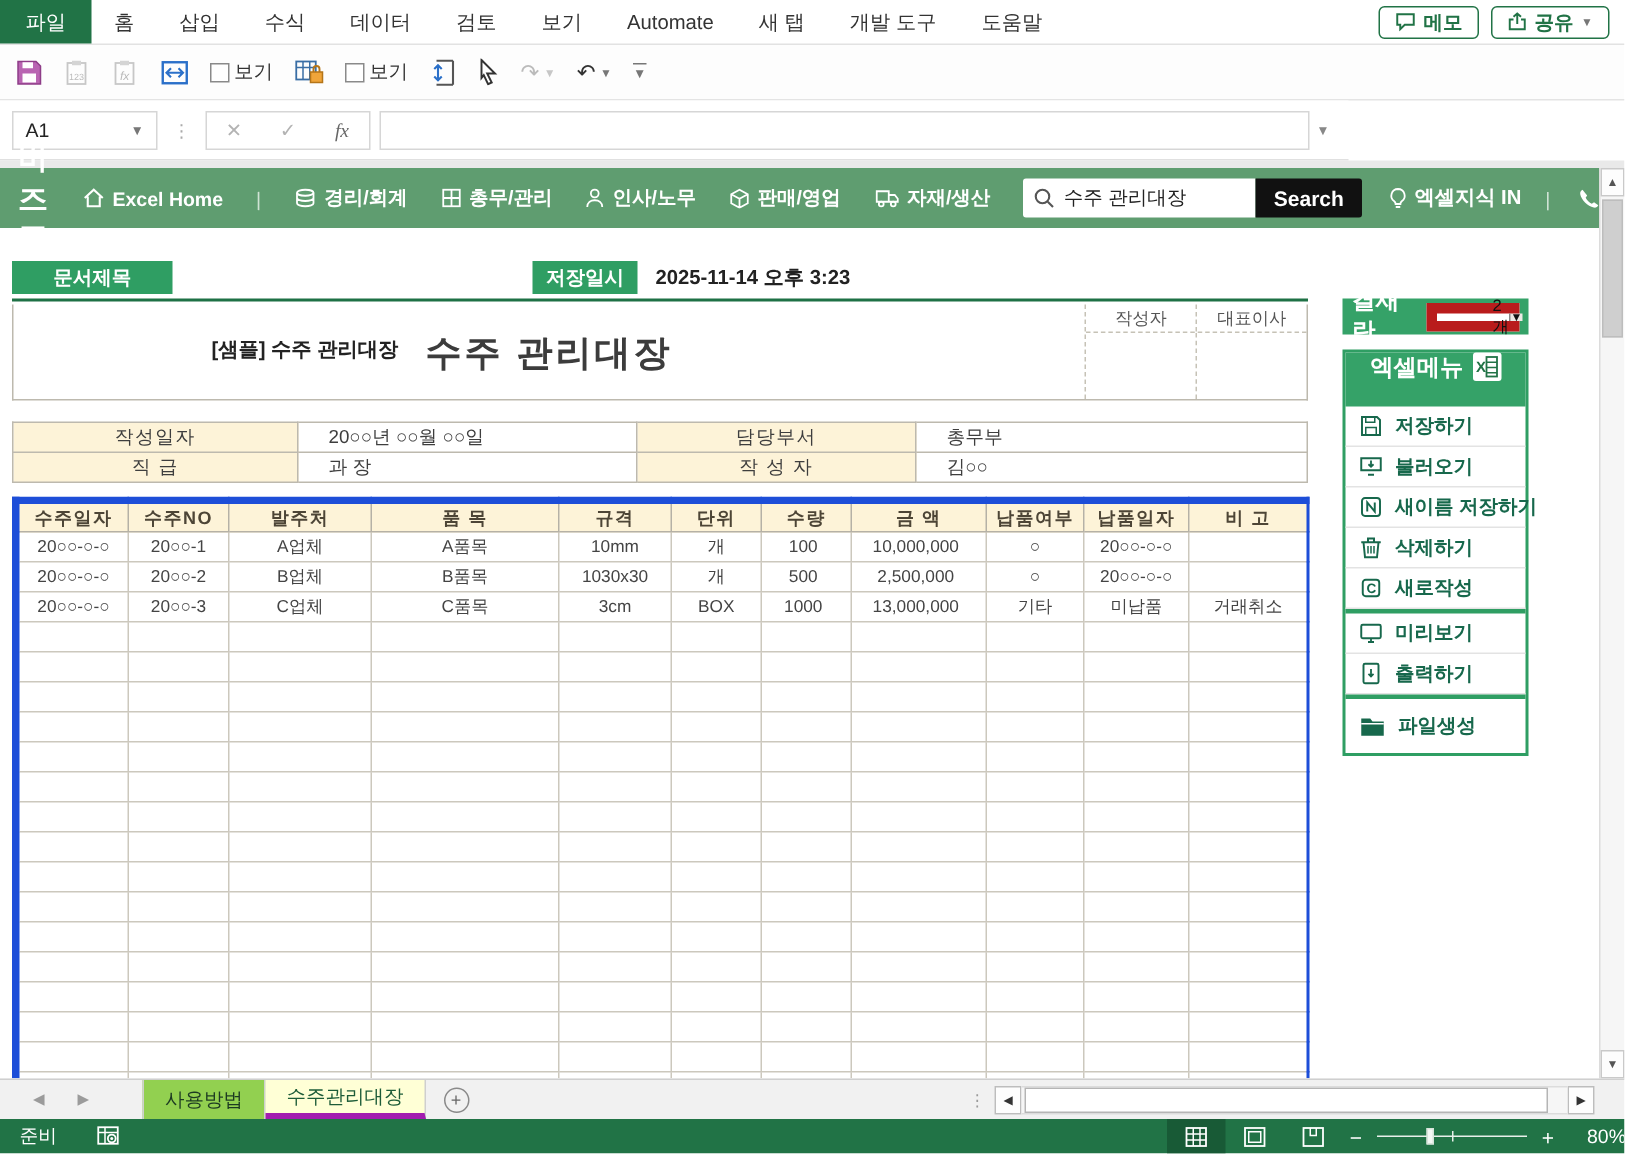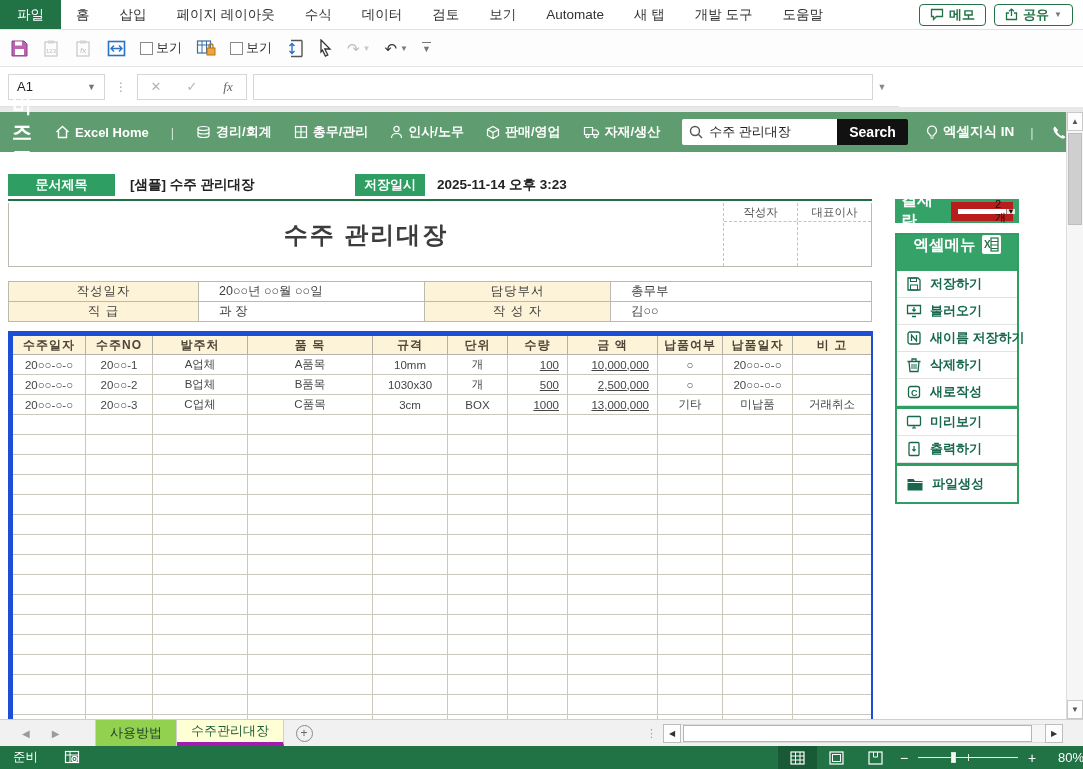--- a/index.html
+++ b/index.html
@@ -83,21 +83,21 @@
   .info-table .lab2 { background:#fdf3d8; text-align:center; width:186px; letter-spacing:1px; }
   .info-table .val { width:226px; padding-left:20px; }
   .info-table .val2 { padding-left:20px; }
 
   .table-wrap { position:absolute; top:179px; left:8px; width:865px; height:388px; overflow:hidden; }
   .main-table { border-collapse:collapse; width:864px; table-layout:fixed; }
   .main-table th { background:#fdf3d8; border:1px solid #b5b1a6; height:21px; font-size:12px; color:#4d4536;
     font-weight:bold; letter-spacing:1px; }
   .main-table td { border:1px solid #ccc8bd; height:20px; font-size:11.5px; color:#3e3e3e; text-align:center; padding:0 4px; }
   .main-table tr.datarow td { color:#444; }
-  .main-table td.r { text-align:right; padding-right:8px;text-decoration:underline; }
+  .main-table td.r { padding-right:8px; }
   .main-table { border:5px solid #1d4ed8; }
 
   
   .panel { position:absolute; left:895px; top:47px; width:124px; }
   .approval-bar { height:24px; background:#35a268; display:flex; align-items:center; padding:0 6px; }
   .approval-bar .t { color:#fff; font-weight:bold; font-size:16px; margin-right:6px; }
   .win-dd { margin-left:auto; width:62px; height:19px; background:#fff; border:7px solid #b91c1c; display:flex; align-items:center;padding-left:33px; }
   .win-dd .v { flex:1; font-size:11px; padding-left:4px; color:#111; }
   .win-dd .b { width:17px; height:100%; background:#ece9e4; border-left:1px solid #888;
     display:flex; align-items:center; justify-content:center; font-size:8px; color:#111; }
@@ -152,21 +152,20 @@
   .zoomlabel { width:38px; text-align:right; font-size:13px; }
 </style>
 </head>
 <body>
 
 <div class="menubar">
   <div id="ribbon-tabs" style="display:flex;">
       <div class="tab active">파일</div>
       <div class="tab">홈</div>
       <div class="tab">삽입</div>
-      <div class="tab">페이지 레이아웃</div>
       <div class="tab">수식</div>
       <div class="tab">데이터</div>
       <div class="tab">검토</div>
       <div class="tab">보기</div>
       <div class="tab">Automate</div>
       <div class="tab">새 탭</div>
       <div class="tab">개발 도구</div>
       <div class="tab">도움말</div>
     </div>
   <div class="menubar-right">
@@ -338,21 +337,21 @@
         <path d="M3 1.5c-1 .5-1.8 1.6-1.5 3C2 8 6.5 12.5 10.5 13.4c1.4.3 2.5-.5 3-1.5l-2.8-2-1.5 1c-1.5-.7-3.4-2.6-4.1-4.1l1-1.5z" fill="#fff"></path>
       </svg>
     <span>엑셀상담서비스</span>
   </span>
 </div>
 
 <div class="content">
 
   <div class="doc-head">
     <span class="badge" style="left:8px; width:107px;">문서제목</span>
-    <span class="doc-val" style="left:130px;">[샘플] 수주 관리대장</span>
+    <span class="doc-val" style="left:141px;margin-top:48px;">[샘플] 수주 관리대장</span>
     <span class="badge" style="left:355px; width:70px;">저장일시</span>
     <span class="doc-val" style="left:437px;">2025-11-14  오후 3:23</span>
   </div>
 
   <div class="green-line"></div>
 
   <div class="title-box">
     <div class="sheet-title">수주 관리대장</div>
     <div class="sig-table">
       <div class="sig-head">

